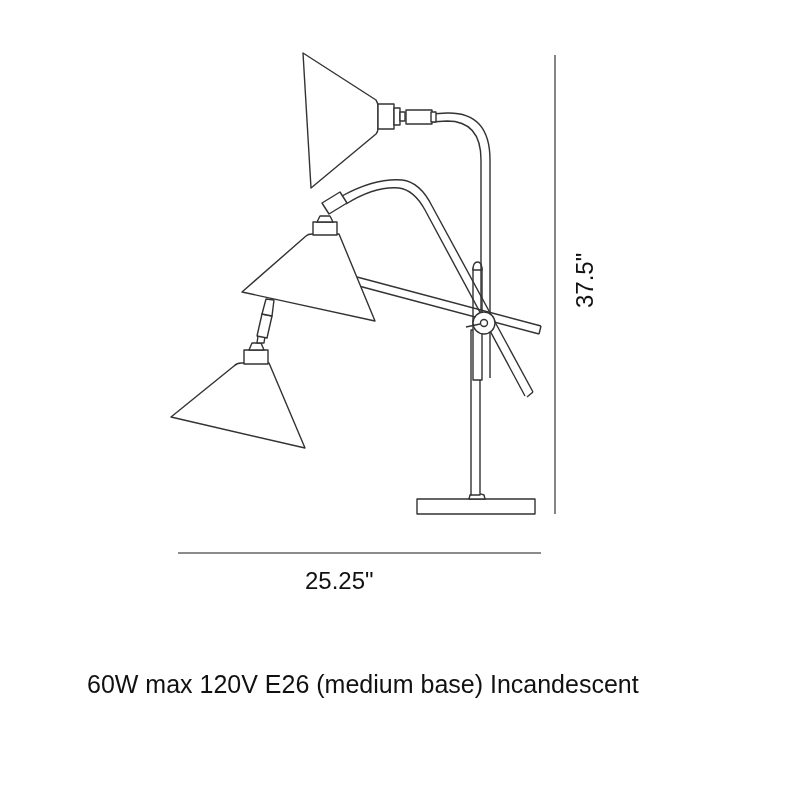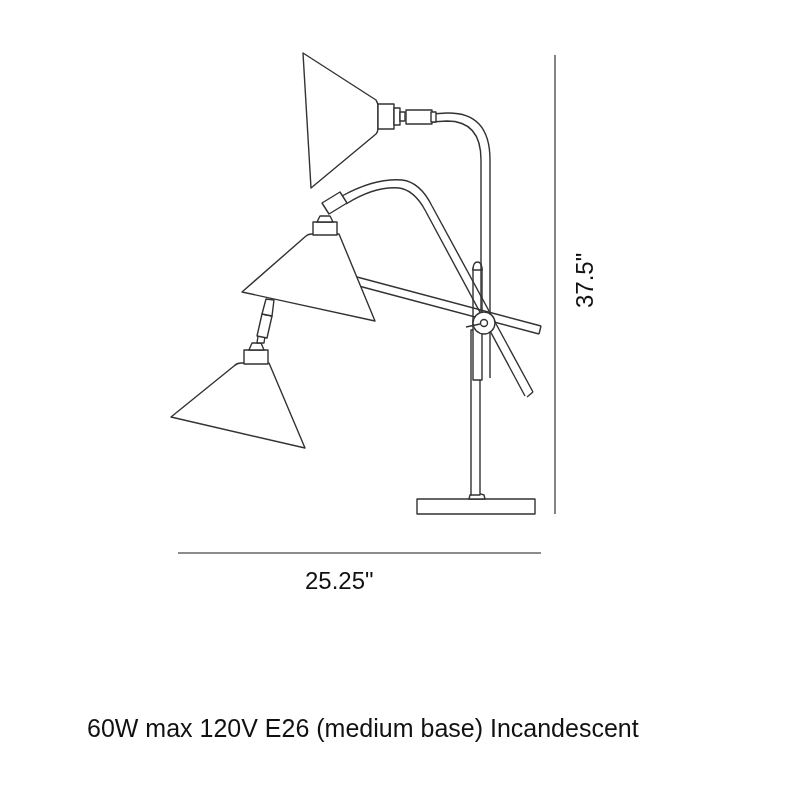--- a/index.html
+++ b/index.html
@@ -1,21 +1,21 @@
 <!DOCTYPE html>
 <html><head>
   <meta charset="utf-8">
   <style>
     html, body { margin:0; padding:0; background:#ffffff; }
     body { width:800px; height:800px; position:relative; overflow:hidden; }
     .canvas { position:absolute; left:0; top:0; width:800px; height:800px; }
     .label { position:absolute; font-family:"Liberation Sans", sans-serif; color:#111; white-space:nowrap; }
     .width-label { left:305px; top:567px; font-size:24px; }
     .height-label { left:571px; top:268px; font-size:24px; transform-origin:0 0; transform:rotate(-90deg) translate(-40px,0); }
-    .spec-label { left:87px; top:670px; font-size:25px;margin-top:44px; }
+    .spec-label { left:87px; top:670px; font-size:25px; }
     svg .line { fill:#fff; stroke:#333; stroke-width:1.4; stroke-linejoin:round; }
     svg .noline { fill:none; stroke:#333; stroke-width:1.4; }
     svg .dim { stroke:#666; stroke-width:1.6; fill:none; }
   </style>
 </head>
 <body>
 
 <svg class="canvas" viewBox="0 0 800 800" xmlns="http://www.w3.org/2000/svg">
 
   <line class="dim" x1="555" y1="55" x2="555" y2="514"></line>

